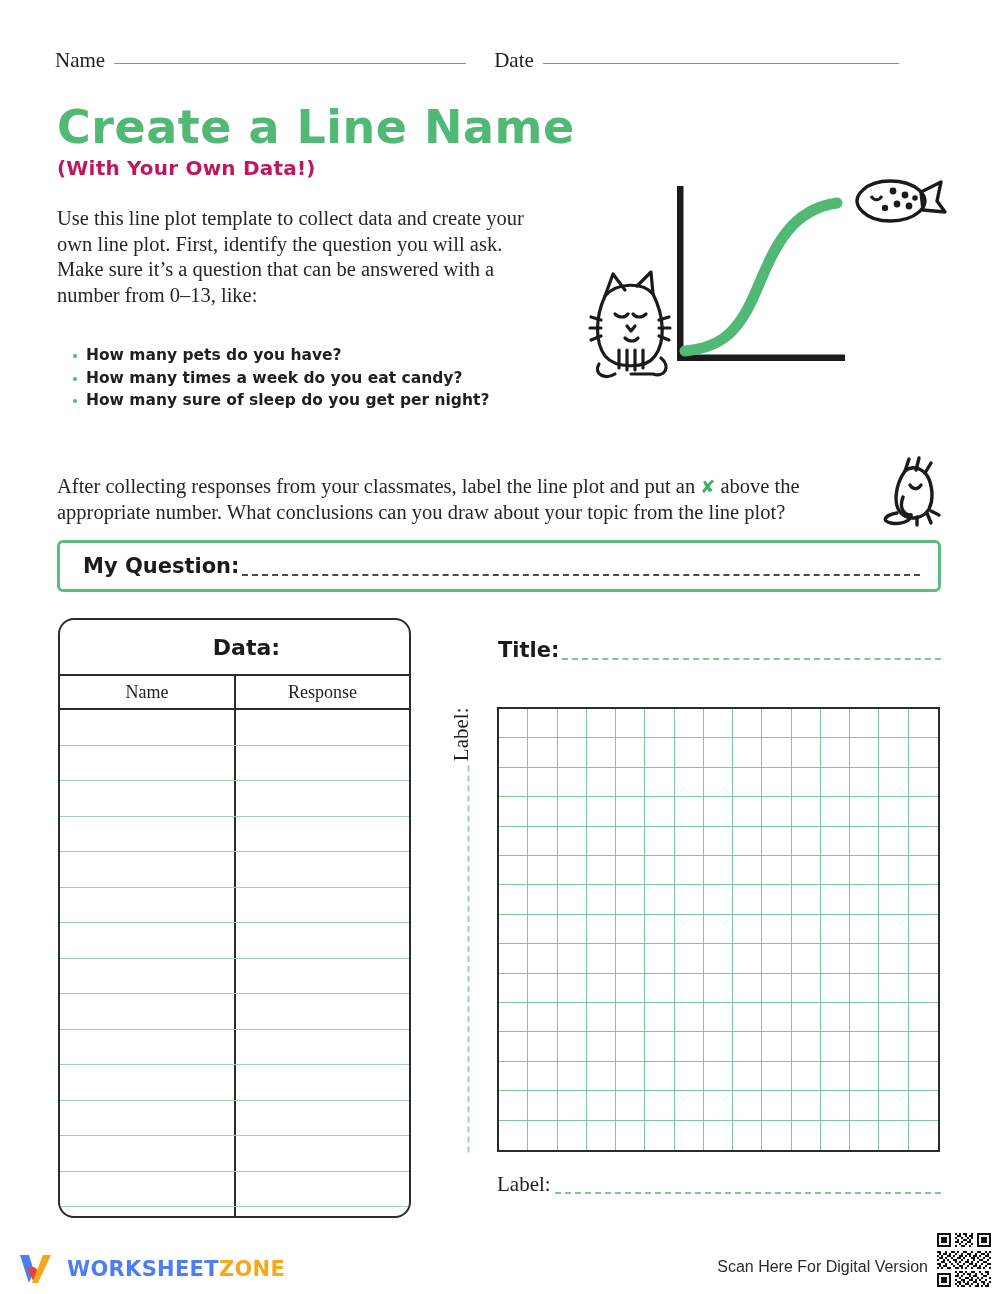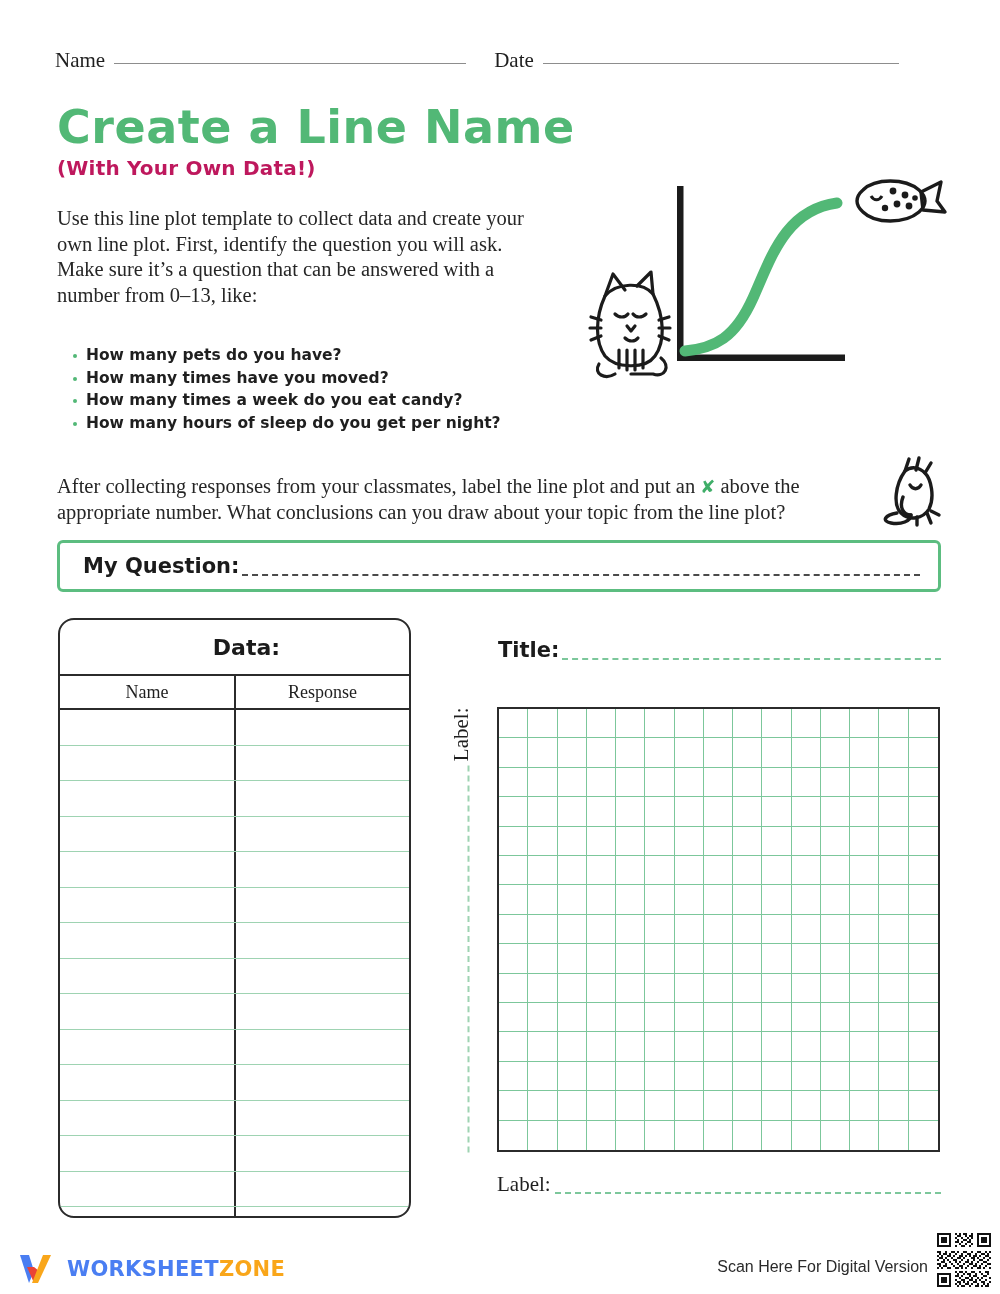--- a/index.html
+++ b/index.html
@@ -386,23 +386,22 @@
   <span class="nd-rule date"></span>
 </div>
 
 <div class="title-main">Create a Line Name</div>
 <div class="title-sub">(With Your Own Data!)</div>
 
 <div class="intro">Use this line plot template to collect data and create your own line plot. First, identify the question you will ask. Make sure it’s a question that can be answered with a number from 0–13, like:</div>
 
 <ul class="bullets">
   <li>How many pets do you have?</li>
-  <li>How many times have you moved?</li>
   <li>How many times a week do you eat candy?</li>
-  <li>How many hours of sleep do you get per night?</li>
+  <li>How many sure of sleep do you get per night?</li>
 </ul>
 
 <div class="after"><span>After collecting responses from your classmates, label the line plot and put an </span><span class="green-x">✘</span><span> above the appropriate number. What conclusions can you draw about your topic from the line plot?</span></div>
 
 <div class="hero">
   <svg viewBox="0 0 380 225" width="380" height="225">
 
     <g>
       <rect x="102" y="18" width="6.5" height="175" fill="#1b1b1b"></rect>
       <rect x="102" y="186.5" width="168" height="6.5" fill="#1b1b1b"></rect>

